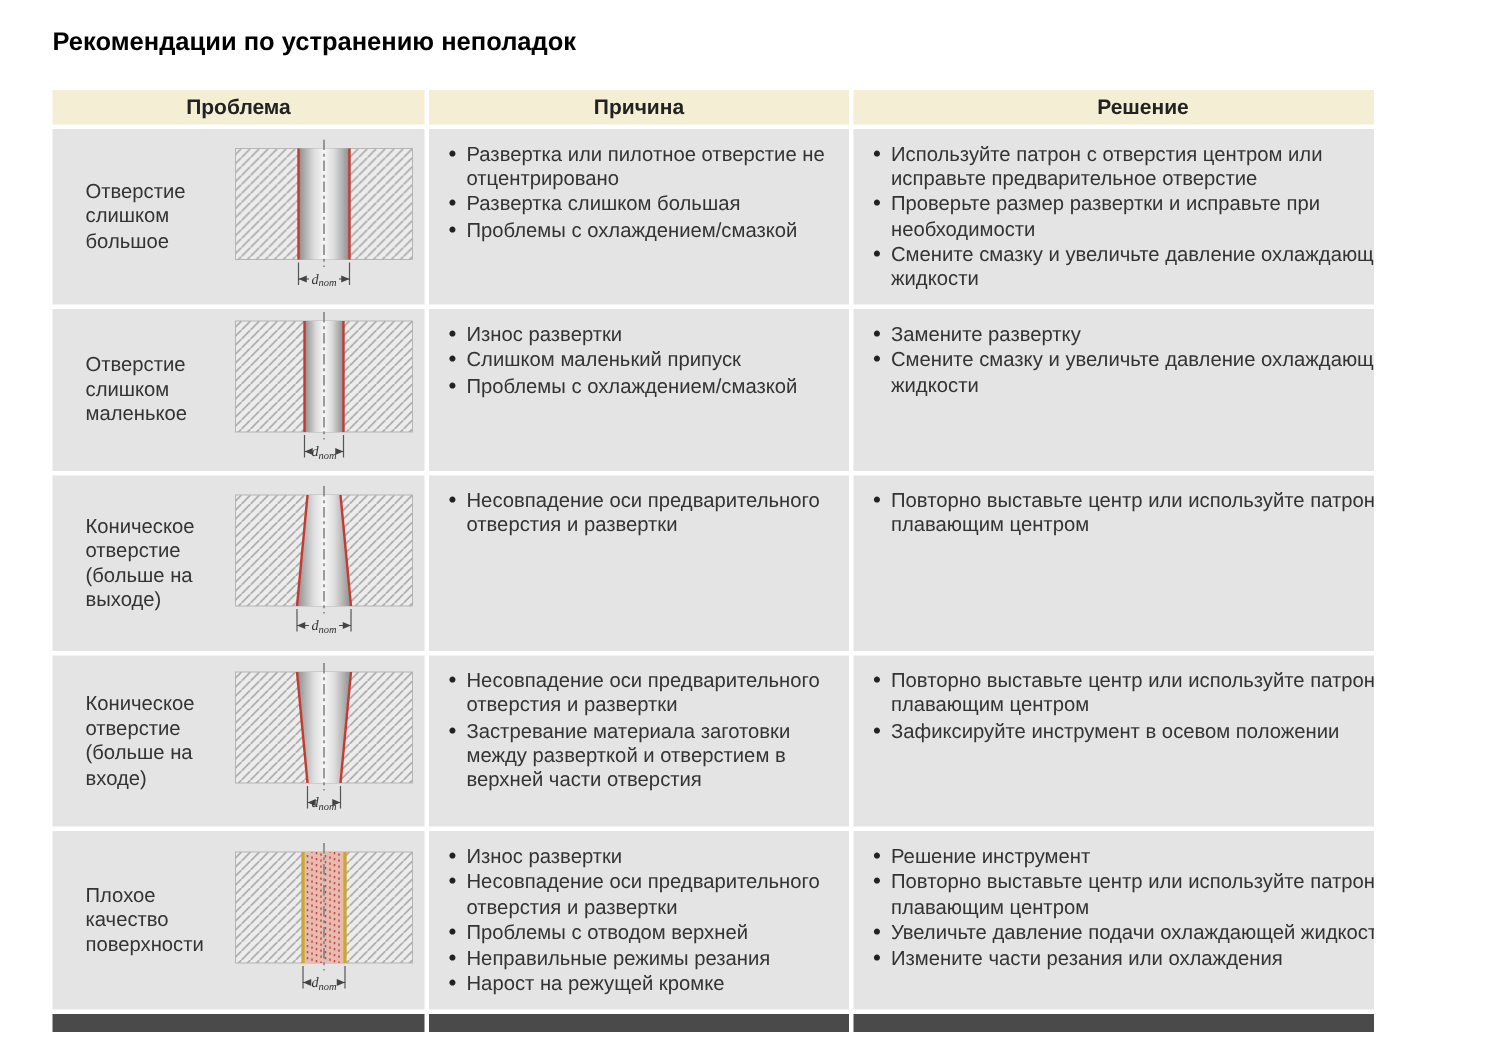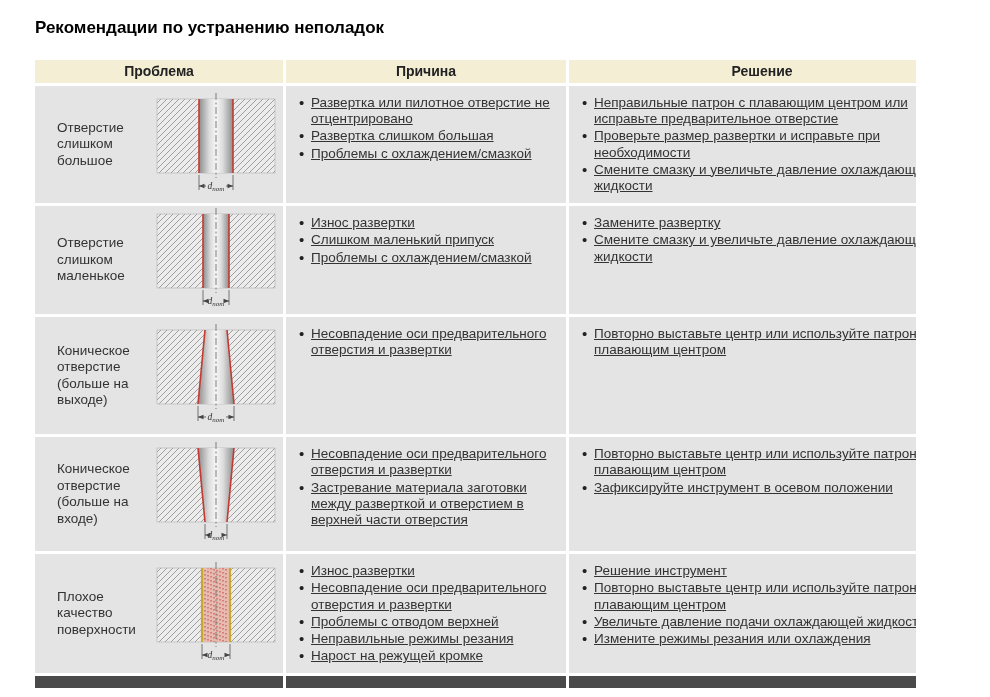--- a/index.html
+++ b/index.html
@@ -6,21 +6,21 @@
   .page{width:916px;height:697px;box-sizing:border-box;padding:8px 35px 0 35px;overflow:hidden;background:#fff;}
   .doc-title{font-size:17px;font-weight:bold;color:#000;margin:10px 0 22px 0;}
   .table-wrap{display:flex;flex-direction:column;gap:3px;width:920px;}
   .grid-row{display:grid;grid-template-columns:248px 280px 1fr;gap:3px;}
   .hcell{background:#f4eed4;text-align:center;font-weight:bold;font-size:14px;color:#222;padding:3px 0 4px 0;}
   .table-body{display:flex;flex-direction:column;gap:3px;}
   .cell{background:#e4e4e4;}
   .problem-cell{display:flex;align-items:center;}
   .problem-label{width:104px;padding:4px 2px 4px 22px;font-size:13.5px;line-height:1.22;color:#333;}
   .diagram-box{flex:1;display:flex;justify-content:center;align-items:flex-end;padding:2px 6px 2px 0;}
-  ul.bullets{margin:0;padding:8px 8px 8px 12px;text-decoration:underline;}
+  ul.bullets{margin:0;padding:8px 8px 8px 12px;}
   ul.bullets li{list-style:none;position:relative;padding-left:13px;font-size:13.5px;line-height:1.2;color:#333;margin:1px 0;}
   ul.bullets li::before{content:"\2022";position:absolute;left:1px;top:-1px;font-size:15px;color:#222;}
   .table-body .grid-row:nth-child(1){min-height:107px;}
   .table-body .grid-row:nth-child(2){min-height:102px;}
   .table-body .grid-row:nth-child(3){min-height:117px;}
   .table-body .grid-row:nth-child(4){min-height:114px;}
   .table-body .grid-row:nth-child(5){min-height:119px;}
   .fcell{background:#4a4a4a;height:12px;}
 </style>
 </head>
@@ -72,21 +72,21 @@
     </div>
     <div class="cell">
       <ul class="bullets">
               <li>Развертка или пилотное отверстие не отцентрировано</li>
               <li>Развертка слишком большая</li>
               <li>Проблемы с охлаждением/смазкой</li>
             </ul>
     </div>
     <div class="cell">
       <ul class="bullets">
-              <li>Неправильные патрон с плавающим центром или исправьте предварительное отверстие</li>
+              <li>Используйте патрон с отверстия центром или исправьте предварительное отверстие</li>
               <li>Проверьте размер развертки и исправьте при необходимости</li>
               <li>Смените смазку и увеличьте давление охлаждающей жидкости</li>
             </ul>
     </div>
   </div>
 
   <div class="grid-row">
     <div class="cell problem-cell">
       <div class="problem-label">Отверстие слишком маленькое</div>
       <div class="diagram-box">
@@ -267,21 +267,21 @@
               <li>Проблемы с отводом верхней</li>
               <li>Неправильные режимы резания</li>
               <li>Нарост на режущей кромке</li>
             </ul>
     </div>
     <div class="cell">
       <ul class="bullets">
               <li>Решение инструмент</li>
               <li>Повторно выставьте центр или используйте патрон с плавающим центром</li>
               <li>Увеличьте давление подачи охлаждающей жидкости</li>
-              <li>Измените режимы резания или охлаждения</li>
+              <li>Измените части резания или охлаждения</li>
             </ul>
     </div>
   </div>
 </div>
 
     <div class="grid-row">
       <div class="fcell"></div>
       <div class="fcell"></div>
       <div class="fcell"></div>
     </div>

